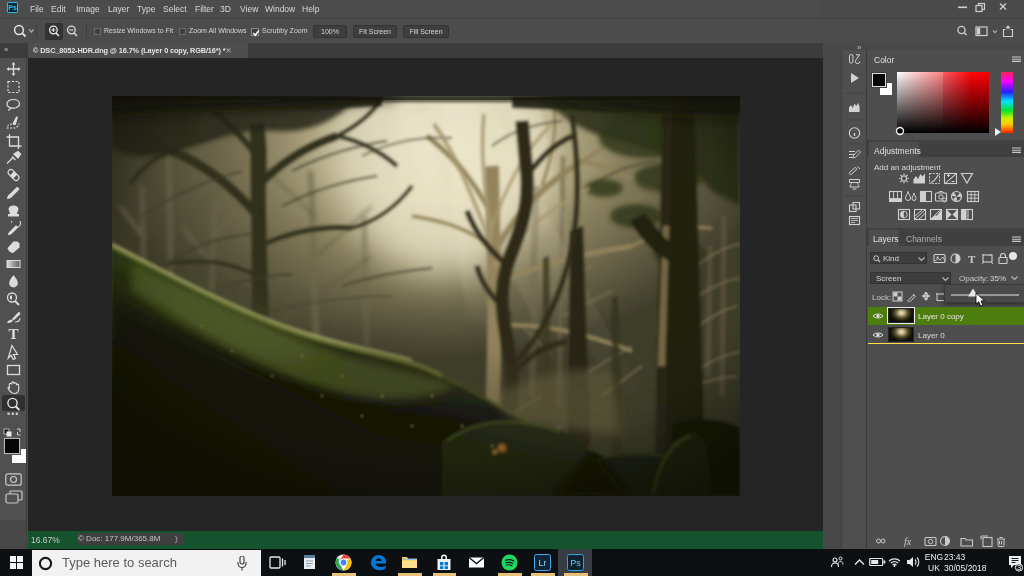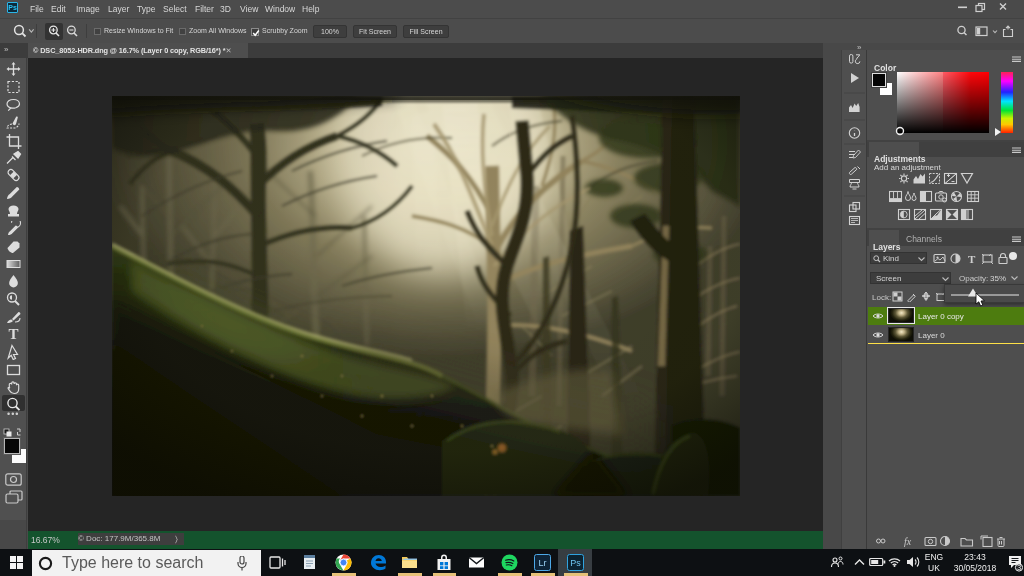--- a/index.html
+++ b/index.html
@@ -26,27 +26,27 @@
   #lbott { left:0; top:520px; width:27px; height:29px; background:#484848; border-right:1px solid #3e3e3e;}
   .tool { position:absolute; left:3px; width:21px; height:16px; }
   
   #canvas { left:28px; top:58px; width:795px; height:473px; background:#252525; }
   #photo { left:84px; top:38px; width:628px; height:400px; }
   #statusbar { left:28px; top:531px; width:795px; height:18px; background:#14532d; color:#c9c9c9; font-size:8.5px; }
   
   #dock { left:823px; top:43px; width:201px; height:506px; background:#484848; }
   #strip { position:absolute; left:18px; top:7px; width:25px; height:499px; background:#4f4f4f; border-left:1px solid #404040;}
   #panels { position:absolute; left:43px; top:7px; width:158px; height:499px; background:#4e4e4e; border-left:1px solid #3a3a3a;}
-  .phead { color:#e0e0e0; font-size:8.5px; font-weight:bold;margin-top:8px; }
+  .phead { color:#e0e0e0; font-size:8.5px; font-weight:normal; }
   .lthumb { width:26px; height:15px; border:1px solid #252525;
     background: radial-gradient(ellipse 48% 70% at 52% 30%, #f2e9c8 0%, #bfb186 25%, #5f5938 52%, #25240f 80%, #0e0e05 100%); }
   
   #taskbar { left:0; top:549px; width:1024px; height:27px; background:#0d1013; }
   #searchbox { position:absolute; left:32px; top:1px; width:229px; height:26px; background:#f2f2f2;
-     color:#5a5a5a; font-size:16px; line-height:26px;padding-left:27px; }
+     color:#5a5a5a; font-size:13px; line-height:26px;padding-left:27px; }
 </style>
 </head>
 <body>
 <div id="stage">
 
   <div class="abs" id="menubar">
     <div class="abs" id="pslogo">Ps</div>
     <span class="mi" style="left:30px">File</span>
     <span class="mi" style="left:51px">Edit</span>
     <span class="mi" style="left:76px">Image</span>
@@ -795,21 +795,21 @@
     <svg class="abs" style="left:888px;top:8px" width="13" height="10" viewBox="0 0 13 10">
       <path d="M2 9.5 a6.5 6.5 0 0 1 9 0z" fill="none" stroke="#e8e8e8" stroke-width="0"></path>
       <path d="M1 4 a8 8 0 0 1 11 0 M2.8 6 a5.4 5.4 0 0 1 7.4 0 M4.6 8 a2.8 2.8 0 0 1 3.8 0" fill="none" stroke="#e8e8e8" stroke-width="1.2"></path>
       <circle cx="6.5" cy="9" r="1" fill="#e8e8e8"></circle>
     </svg>
     <svg class="abs" style="left:906px;top:7px" width="14" height="12" viewBox="0 0 14 12">
       <path d="M1 4 h2.5 L7 1 v10 L3.5 8 H1 z" fill="#e8e8e8"></path>
       <path d="M9 3.5 a3.5 3.5 0 0 1 0 5 M11 1.5 a6.5 6.5 0 0 1 0 9" fill="none" stroke="#e8e8e8" stroke-width="1.1"></path>
     </svg>
     <div class="abs" style="left:921px;top:3px;width:26px;height:22px;color:#f0f0f0;font-size:8.5px;text-align:center;line-height:11px">ENG<br>UK</div>
-    <div class="abs" style="left:944px;top:3px;width:62px;height:22px;color:#f0f0f0;font-size:8.5px;text-align:center;line-height:11px">23:43<br>30/05/2018</div>
+    <div class="abs" style="left:944px;top:3px;width:62px;height:22px;color:#f0f0f0;font-size:8.5px;text-align:left;line-height:11px">23:43<br>30/05/2018</div>
     <svg class="abs" style="left:1008px;top:6px" width="15" height="17" viewBox="0 0 15 17">
       <path d="M1 1 h12 v9 h-7 l-3 3 v-3 h-2 z" fill="#f0f0f0"></path>
       <path d="M3.5 3.5 h7 M3.5 5.5 h7 M3.5 7.5 h4" stroke="#15181c" stroke-width="1"></path>
       <circle cx="11" cy="12.5" r="3.6" fill="#15181c" stroke="#f0f0f0" stroke-width="1"></circle>
       <text x="11" y="15.2" font-size="7.5" fill="#f0f0f0" text-anchor="middle">3</text>
     </svg>
   </div>
 </div>
 
 </body></html>

